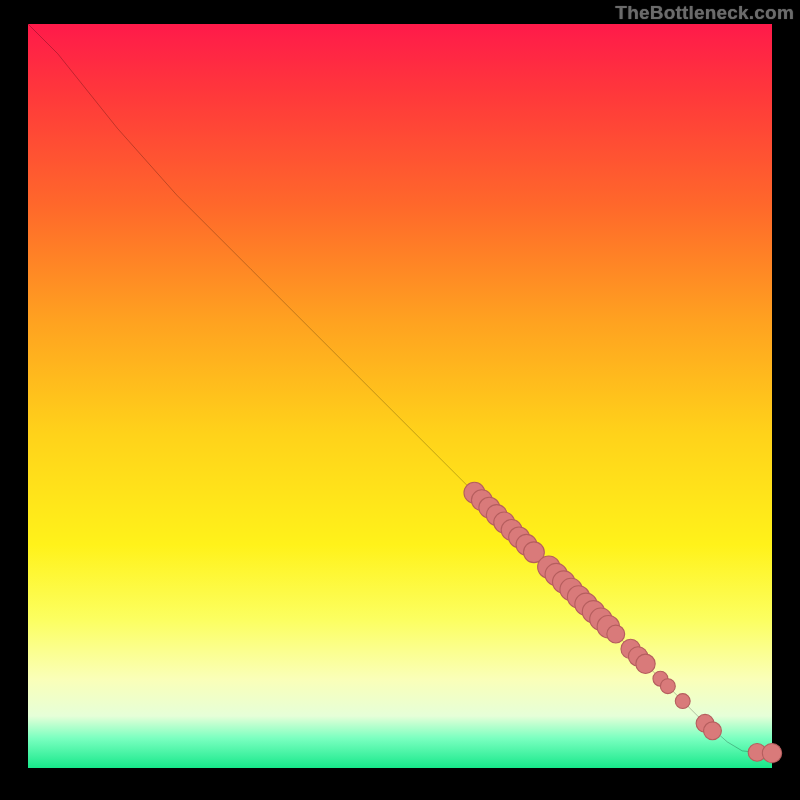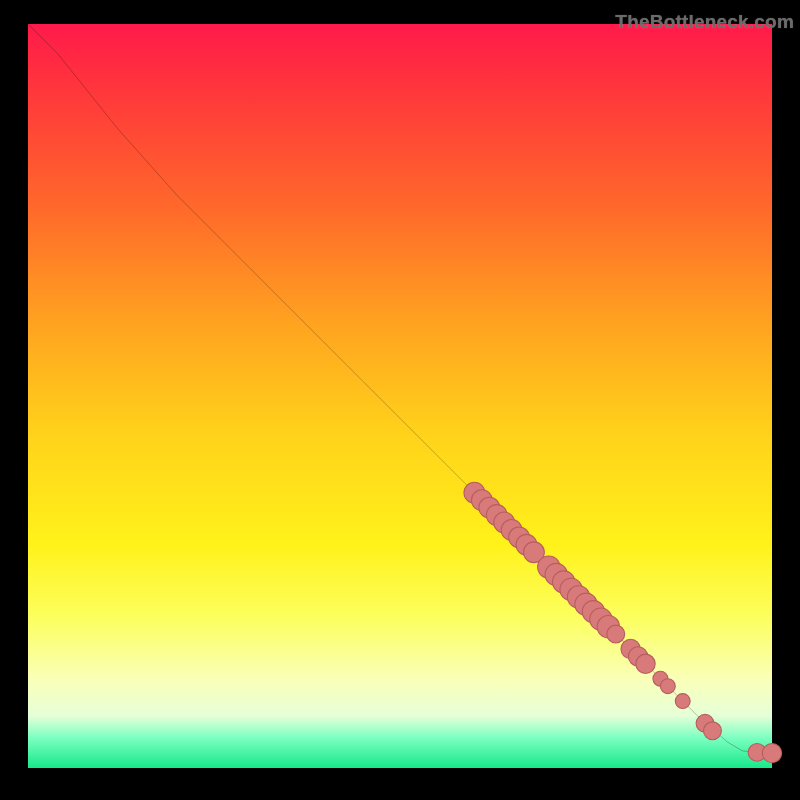--- a/index.html
+++ b/index.html
@@ -26,21 +26,21 @@
       #fff21a 70%,
       #fcff60 80%,
       #faffb8 88%,
       #e6ffd8 93%,
       #7affc0 96%,
       #17e88a 100%
     );
   }
   .watermark {
     position: absolute;
-    top: 11px;
+    top: 2px;
     right: 6px;
     font-size: 19px;
     font-weight: 600;
     color: #6b6b6b;
     letter-spacing: 0.2px;
     text-shadow: 0 0 1px rgba(255,255,255,0.4);
   }
   svg.plot {
     position: absolute;
     left: 28px;

